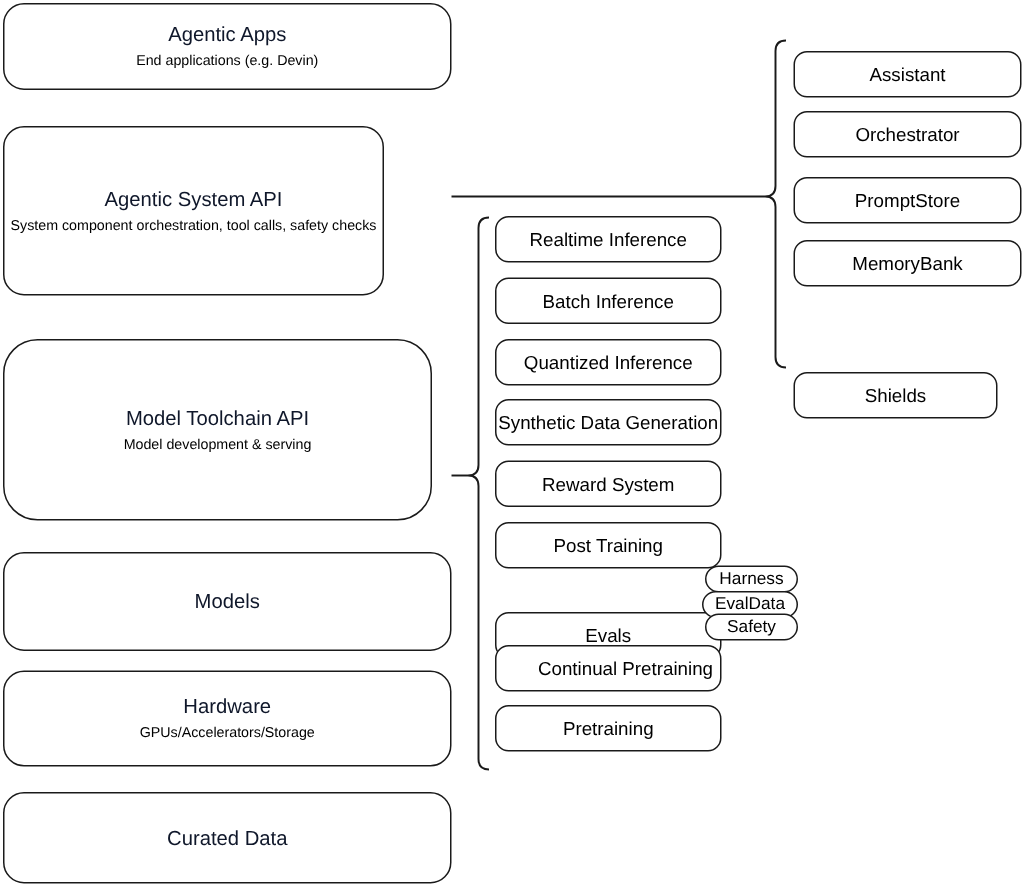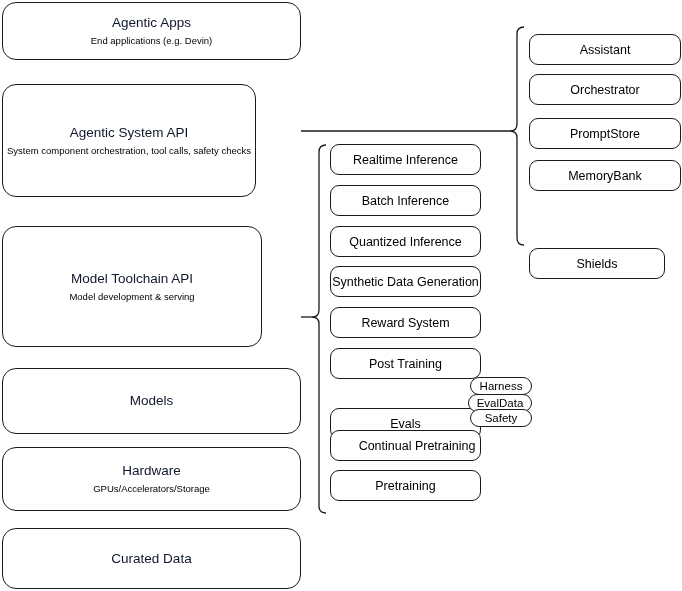--- a/index.html
+++ b/index.html
@@ -104,21 +104,21 @@
 
   <div id="layer-list">
       <div class="box layer-box" style="left: 2px; top: 2px; width: 299px; height: 58px;">
         <div class="layer-title">Agentic Apps</div>
         <div class="layer-sub">End applications (e.g. Devin)</div>
       </div>
       <div class="box layer-box" style="left: 2px; top: 84px; width: 254px; height: 113px;">
         <div class="layer-title">Agentic System API</div>
         <div class="layer-sub">System component orchestration, tool calls, safety checks</div>
       </div>
-      <div class="box layer-box" style="left: 2px; top: 226px; width: 260px; height: 121px;">
+      <div class="box layer-box" style="left: 2px; top: 226px; width: 286px; height: 121px; border-radius: 23px;">
         <div class="layer-title">Model Toolchain API</div>
         <div class="layer-sub">Model development &amp; serving</div>
       </div>
       <div class="box layer-box" style="left: 2px; top: 368px; width: 299px; height: 66px;">
         <div class="layer-title">Models</div>
       </div>
       <div class="box layer-box" style="left: 2px; top: 447px; width: 299px; height: 64px;">
         <div class="layer-title">Hardware</div>
         <div class="layer-sub">GPUs/Accelerators/Storage</div>
       </div>

